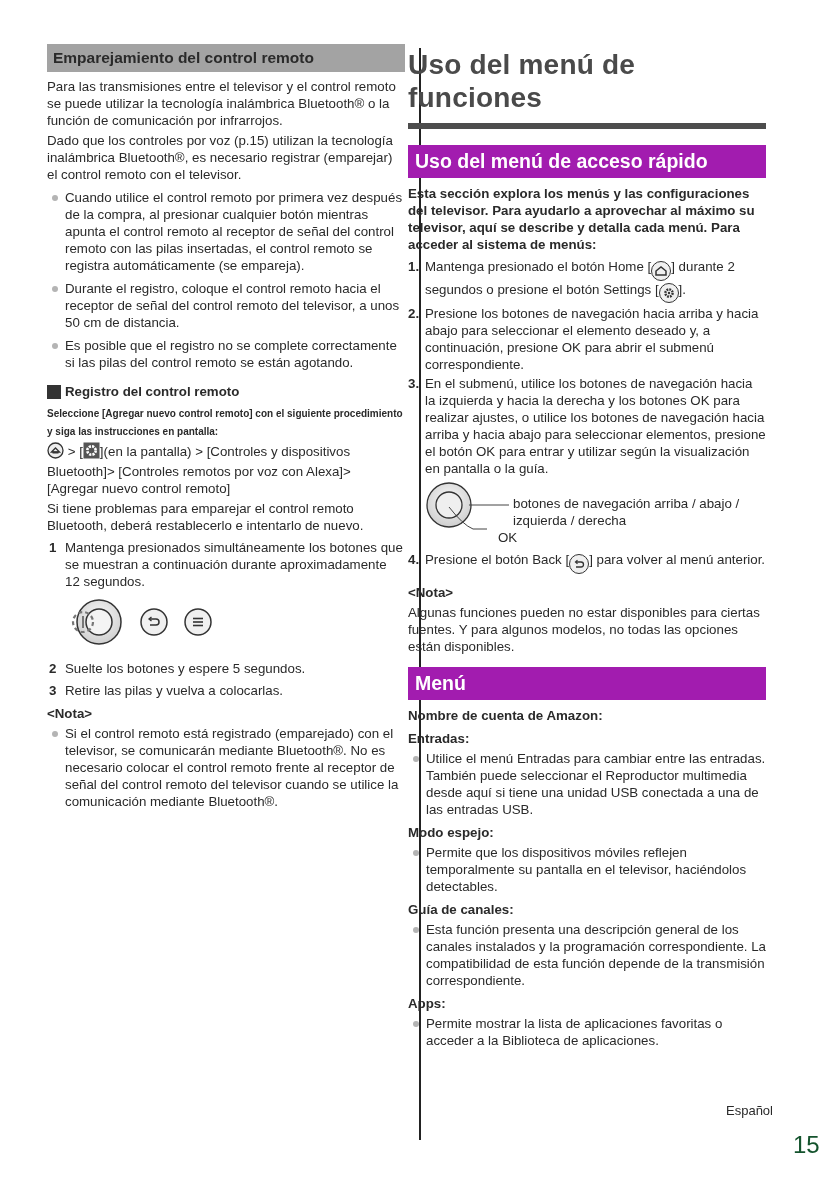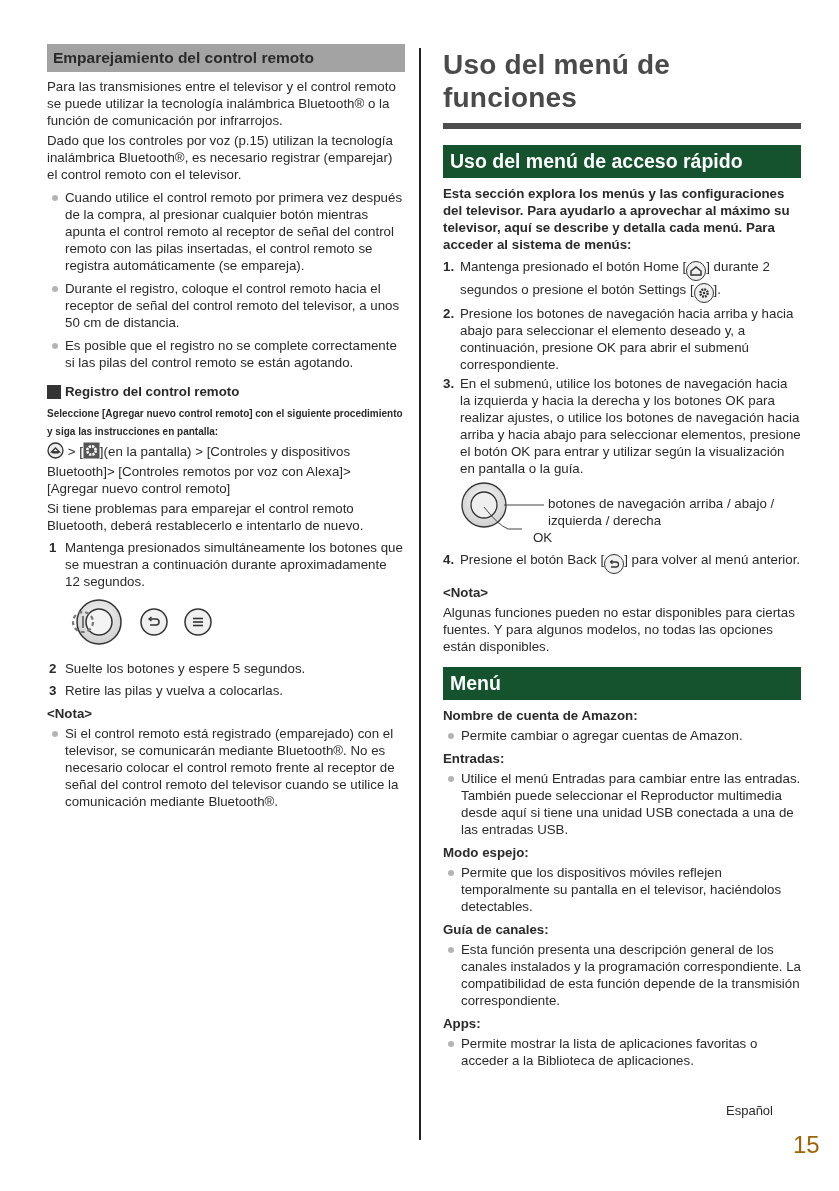--- a/index.html
+++ b/index.html
@@ -8,21 +8,21 @@
       position: relative;
       font-family: "Liberation Sans", sans-serif;
       color: #2a2a2a;
       font-size: 13.3px;
       line-height: 17px;
     }
     .col-left {
       position: absolute; left: 47px; top: 44px; width: 358px;
     }
     .col-right {
-      position: absolute; left: 443px; top: 48px; width: 358px;
+      position: absolute; left: 408px; top: 48px; width: 358px;
     }
     .divider {
       position: absolute; left: 419px; top: 48px; width: 1.5px; height: 1092px; background: #222;
     }
     .section-head-light {
       background: #a3a3a3;
       font-weight: bold;
       font-size: 15.5px;
       padding: 5px 6px 6px 6px;
       color: #2a2a2a;
@@ -50,30 +50,30 @@
     .steps { list-style: none; }
     .steps li { position: relative; padding-left: 18px; margin-bottom: 5px; }
     .steps li .num { position: absolute; left: 2px; top: 0; font-weight: bold; }
     .nota { font-weight: bold; margin-top: 6px; margin-bottom: 3px; }
     .illus-row { display: flex; align-items: center; gap: 14px; padding-left: 22px; margin: 8px 0 10px 0; }
     .big-title {
       font-size: 28px; line-height: 33px; font-weight: bold; color: #4a4a4a; letter-spacing: 0.2px;
     }
     .big-rule { height: 6px; background: #4d4d4d; margin-top: 9px; margin-bottom: 16px; }
     .section-head-dark {
-      background: #14532d; color: #ffffff; font-weight: bold; font-size: 19.5px; line-height: 24px;
+      background: #a21caf; color: #ffffff; font-weight: bold; font-size: 19.5px; line-height: 24px;
       padding: 4px 7px 5px 7px; margin-bottom: 7px;
     }
     .nsteps { list-style: none; }
     .nsteps li { position: relative; padding-left: 17px; margin-bottom: 2px; }
     .nsteps li .num { position: absolute; left: 0; top: 0; font-weight: bold; }
     .navfig { display: flex; align-items: flex-start; margin: 4px 0 6px 17px; height: 62px; position: relative; }
     .menu-item-title { font-weight: bold; margin-top: 6px; margin-bottom: 3px; }
     .footer-lang { position: absolute; left: 726px; top: 1102px; font-size: 13px; }
-    .footer-page { position: absolute; left: 793px; top: 1136px; font-size: 24px; color: #a16207; }
+    .footer-page { position: absolute; left: 793px; top: 1136px; font-size: 24px; color: #14532d; }
     .circle-ico {
       display: inline-flex; align-items: center; justify-content: center;
       width: 20px; height: 20px; border-radius: 50%; border: 1.5px solid #333; background: #f0f0f0;
       vertical-align: -5px;
     }
   </style>
 </head>
 <body>
 
 <div class="col-left">
@@ -227,23 +227,20 @@
     </li>
   </ul>
 
   <div class="nota" style="margin-top:10px;">&lt;Nota&gt;</div>
   <p style="margin-bottom:12px;">Algunas funciones pueden no estar disponibles para ciertas fuentes. Y para algunos modelos, no todas las opciones están disponibles.</p>
 
   <div class="section-head-dark">Menú</div>
 
   <div>
     <div class="menu-item-title">Nombre de cuenta de Amazon:</div>
-    <ul class="bullets">
-        <li>Permite cambiar o agregar cuentas de Amazon.</li>
-      </ul>
   </div>
   <div>
     <div class="menu-item-title">Entradas:</div>
     <ul class="bullets">
         <li>Utilice el menú Entradas para cambiar entre las entradas. También puede seleccionar el Reproductor multimedia desde aquí si tiene una unidad USB conectada a una de las entradas USB.</li>
       </ul>
   </div>
   <div>
     <div class="menu-item-title">Modo espejo:</div>
     <ul class="bullets">

